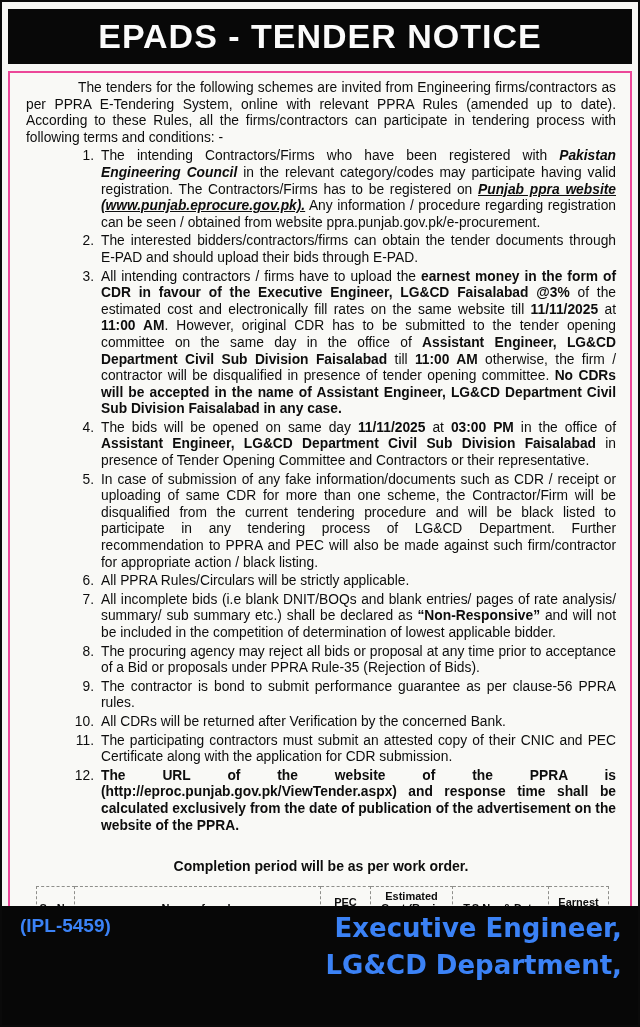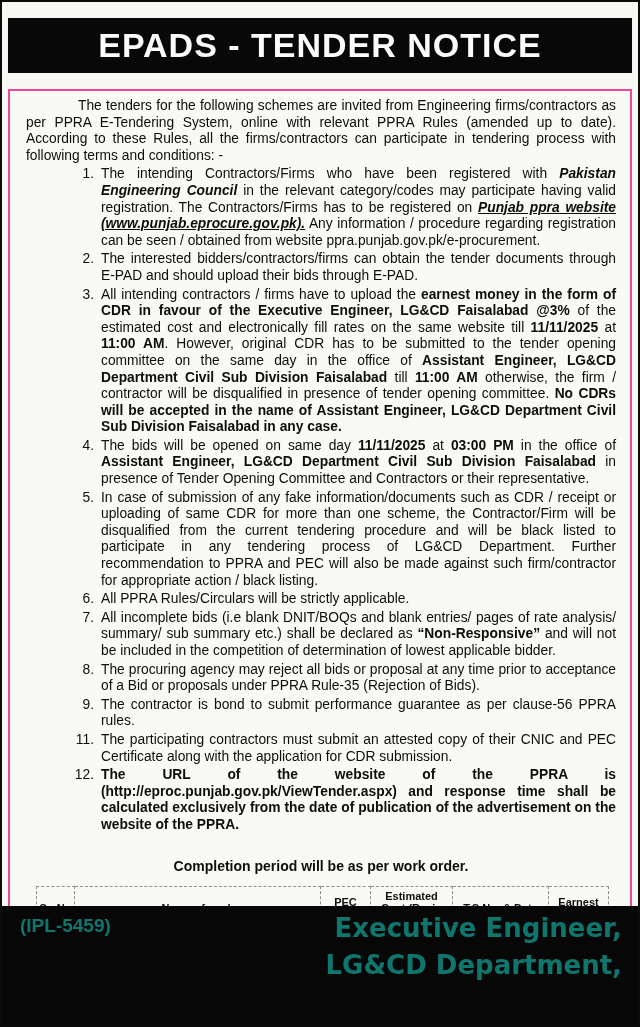--- a/index.html
+++ b/index.html
@@ -12,21 +12,21 @@
   .page {
     width: 640px;
     height: 1027px;
     background: #f7f7f4;
     border: 2px solid #0a0a0a;
     position: relative;
     overflow: hidden;
   }
   
   .banner {
-    margin: 16px 6px;
+    margin: 7px 6px;
     height: 55px;
     background: #080808;
     color: #fbfbfb;
     display: flex;
     align-items: center;
     justify-content: center;
   }
   .banner h1 {
     font-size: 34px;
     font-weight: bold;
@@ -95,21 +95,21 @@
     font-weight: bold;
     text-align: center;
     height: 38px;
   }
   
   .footer {
     position: absolute;
     left: 0; right: 0; bottom: 0;
     height: 119px;
     background: #070707;
-    color: #0f766e;
+    color: #3b82f6;
   }
   .footer .ipl {
     position: absolute;
     left: 18px;
     top: 9px;
     font-size: 19px;
     font-weight: bold;
   }
   .footer .sig {
     position: absolute;
@@ -138,20 +138,21 @@
     <ol class="terms body-text">
         <li><span class="num">1.</span><span>The intending Contractors/Firms who have been registered with </span><span class="b i">Pakistan Engineering Council</span><span> in the relevant category/codes may participate having valid registration. The Contractors/Firms has to be registered on </span><span class="b i u">Punjab ppra website</span><span class="b"> </span><span class="b i u">(www.punjab.eprocure.gov.pk).</span><span> Any information / procedure regarding registration can be seen / obtained from website ppra.punjab.gov.pk/e-procurement.</span></li>
         <li><span class="num">2.</span><span>The interested bidders/contractors/firms can obtain the tender documents through E-PAD and should upload their bids through E-PAD.</span></li>
         <li><span class="num">3.</span><span>All intending contractors / firms have to upload the </span><span class="b">earnest money in the form of CDR in favour of the Executive Engineer, LG&amp;CD Faisalabad @3%</span><span> of the estimated cost and electronically fill rates on the same website till </span><span class="b">11/11/2025</span><span> at </span><span class="b">11:00 AM</span><span>. However, original CDR has to be submitted to the tender opening committee on the same day in the office of </span><span class="b">Assistant Engineer, LG&amp;CD Department Civil Sub Division Faisalabad</span><span> till </span><span class="b">11:00 AM</span><span> otherwise, the firm / contractor will be disqualified in presence of tender opening committee. </span><span class="b">No CDRs will be accepted in the name of Assistant Engineer, LG&amp;CD Department Civil Sub Division Faisalabad in any case.</span></li>
         <li><span class="num">4.</span><span>The bids will be opened on same day </span><span class="b">11/11/2025</span><span> at </span><span class="b">03:00 PM</span><span> in the office of </span><span class="b">Assistant Engineer, LG&amp;CD Department Civil Sub Division Faisalabad</span><span> in presence of Tender Opening Committee and Contractors or their representative.</span></li>
         <li><span class="num">5.</span><span>In case of submission of any fake information/documents such as CDR / receipt or uploading of same CDR for more than one scheme, the Contractor/Firm will be disqualified from the current tendering procedure and will be black listed to participate in any tendering process of LG&amp;CD Department. Further recommendation to PPRA and PEC will also be made against such firm/contractor for appropriate action / black listing.</span></li>
         <li><span class="num">6.</span><span>All PPRA Rules/Circulars will be strictly applicable.</span></li>
         <li><span class="num">7.</span><span>All incomplete bids (i.e blank DNIT/BOQs and blank entries/ pages of rate analysis/ summary/ sub summary etc.) shall be declared as </span><span class="b">“Non-Responsive”</span><span> and will not be included in the competition of determination of lowest applicable bidder.</span></li>
         <li><span class="num">8.</span><span>The procuring agency may reject all bids or proposal at any time prior to acceptance of a Bid or proposals under PPRA Rule-35 (Rejection of Bids).</span></li>
         <li><span class="num">9.</span><span>The contractor is bond to submit performance guarantee as per clause-56 PPRA rules.</span></li>
+        <li><span class="num">10.</span><span>All CDRs will be returned after Verification by the concerned Bank.</span></li>
         <li><span class="num">11.</span><span>The participating contractors must submit an attested copy of their CNIC and PEC Certificate along with the application for CDR submission.</span></li>
         <li><span class="num">12.</span><span class="b">The URL of the website of the PPRA is (http://eproc.punjab.gov.pk/ViewTender.aspx) and response time shall be calculated exclusively from the date of publication of the advertisement on the website of the PPRA.</span></li>
       </ol>
 
     <p class="completion">Completion period will be as per work order.</p>
 
     <table class="works">
       <colgroup>
         <col style="width:38px">
           <col style="width:246px">

